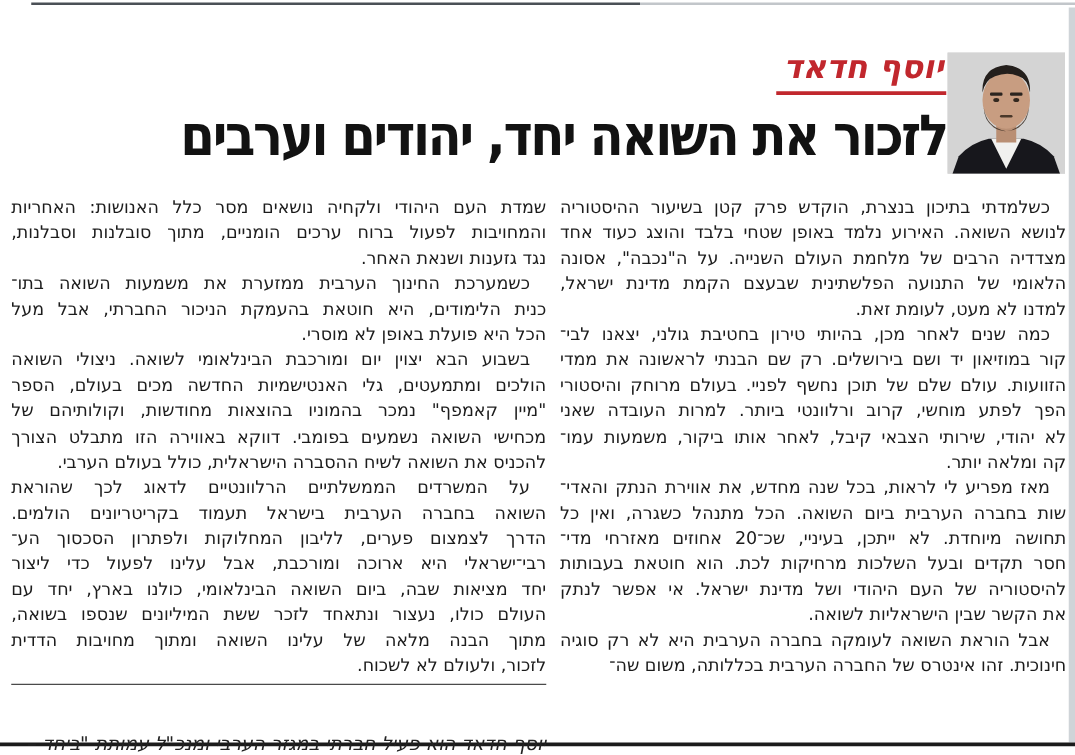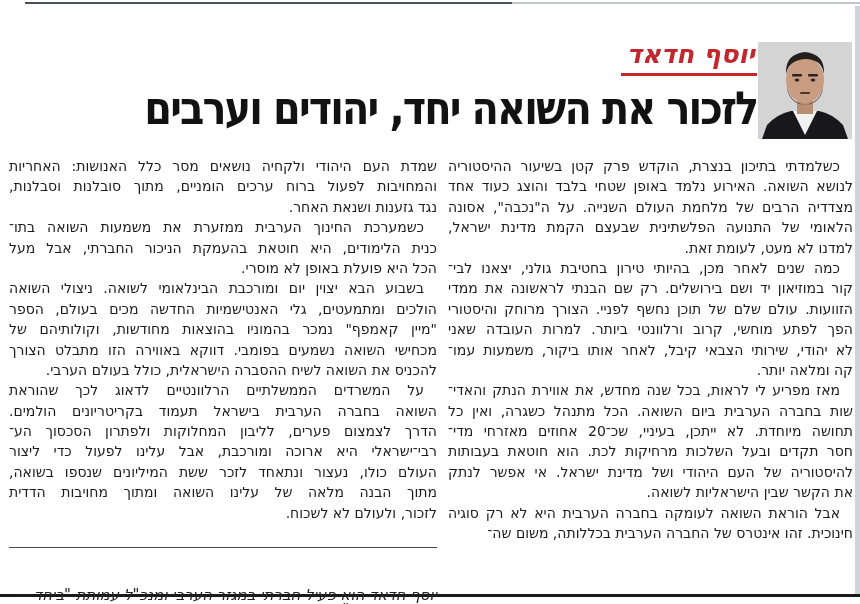--- a/index.html
+++ b/index.html
@@ -85,21 +85,21 @@
     <div class="para">
       <div class="line ind">כשלמדתי בתיכון בנצרת, הוקדש פרק קטן בשיעור ההיסטוריה</div>
       <div class="line">לנושא השואה. האירוע נלמד באופן שטחי בלבד והוצג כעוד אחד</div>
       <div class="line">מצדדיה הרבים של מלחמת העולם השנייה. על ה"נכבה", אסונה</div>
       <div class="line">הלאומי של התנועה הפלשתינית שבעצם הקמת מדינת ישראל,</div>
       <div class="line end">למדנו לא מעט, לעומת זאת.</div>
     </div>
     <div class="para">
       <div class="line ind">כמה שנים לאחר מכן, בהיותי טירון בחטיבת גולני, יצאנו לבי־</div>
       <div class="line">קור במוזיאון יד ושם בירושלים. רק שם הבנתי לראשונה את ממדי</div>
-      <div class="line">הזוועות. עולם שלם של תוכן נחשף לפניי. הצורך מרוחק והיסטורי</div>
+      <div class="line">הזוועות. עולם שלם של תוכן נחשף לפניי. בעולם מרוחק והיסטורי</div>
       <div class="line">הפך לפתע מוחשי, קרוב ורלוונטי ביותר. למרות העובדה שאני</div>
       <div class="line">לא יהודי, שירותי הצבאי קיבל, לאחר אותו ביקור, משמעות עמו־</div>
       <div class="line end">קה ומלאה יותר.</div>
     </div>
     <div class="para">
       <div class="line ind">מאז מפריע לי לראות, בכל שנה מחדש, את אווירת הנתק והאדי־</div>
       <div class="line">שות בחברה הערבית ביום השואה. הכל מתנהל כשגרה, ואין כל</div>
       <div class="line">תחושה מיוחדת. לא ייתכן, בעיניי, שכ־20 אחוזים מאזרחי מדי־</div>
       <div class="line">חסר תקדים ובעל השלכות מרחיקות לכת. הוא חוטאת בעבותות</div>
       <div class="line">להיסטוריה של העם היהודי ושל מדינת ישראל. אי אפשר לנתק</div>
@@ -126,20 +126,21 @@
       <div class="line">הולכים ומתמעטים, גלי האנטישמיות החדשה מכים בעולם, הספר</div>
       <div class="line">"מיין קאמפף" נמכר בהמוניו בהוצאות מחודשות, וקולותיהם של</div>
       <div class="line">מכחישי השואה נשמעים בפומבי. דווקא באווירה הזו מתבלט הצורך</div>
       <div class="line end">להכניס את השואה לשיח ההסברה הישראלית, כולל בעולם הערבי.</div>
     </div>
     <div class="para">
       <div class="line ind">על המשרדים הממשלתיים הרלוונטיים לדאוג לכך שהוראת</div>
       <div class="line">השואה בחברה הערבית בישראל תעמוד בקריטריונים הולמים.</div>
       <div class="line">הדרך לצמצום פערים, לליבון המחלוקות ולפתרון הסכסוך הע־</div>
       <div class="line">רבי־ישראלי היא ארוכה ומורכבת, אבל עלינו לפעול כדי ליצור</div>
+      <div class="line">יחד מציאות שבה, ביום השואה הבינלאומי, כולנו בארץ, יחד עם</div>
       <div class="line">העולם כולו, נעצור ונתאחד לזכר ששת המיליונים שנספו בשואה,</div>
       <div class="line">מתוך הבנה מלאה של עלינו השואה ומתוך מחויבות הדדית</div>
       <div class="line end">לזכור, ולעולם לא לשכוח.</div>
     </div>
   </div>
 
 <div class="rule footnote-rule"></div>
 <div class="footnote">יוסף חדאד הוא פעיל חברתי במגזר הערבי ומנכ"ל עמותת "ביחד – ערבים זה לזה"</div>
 
 </body></html>

